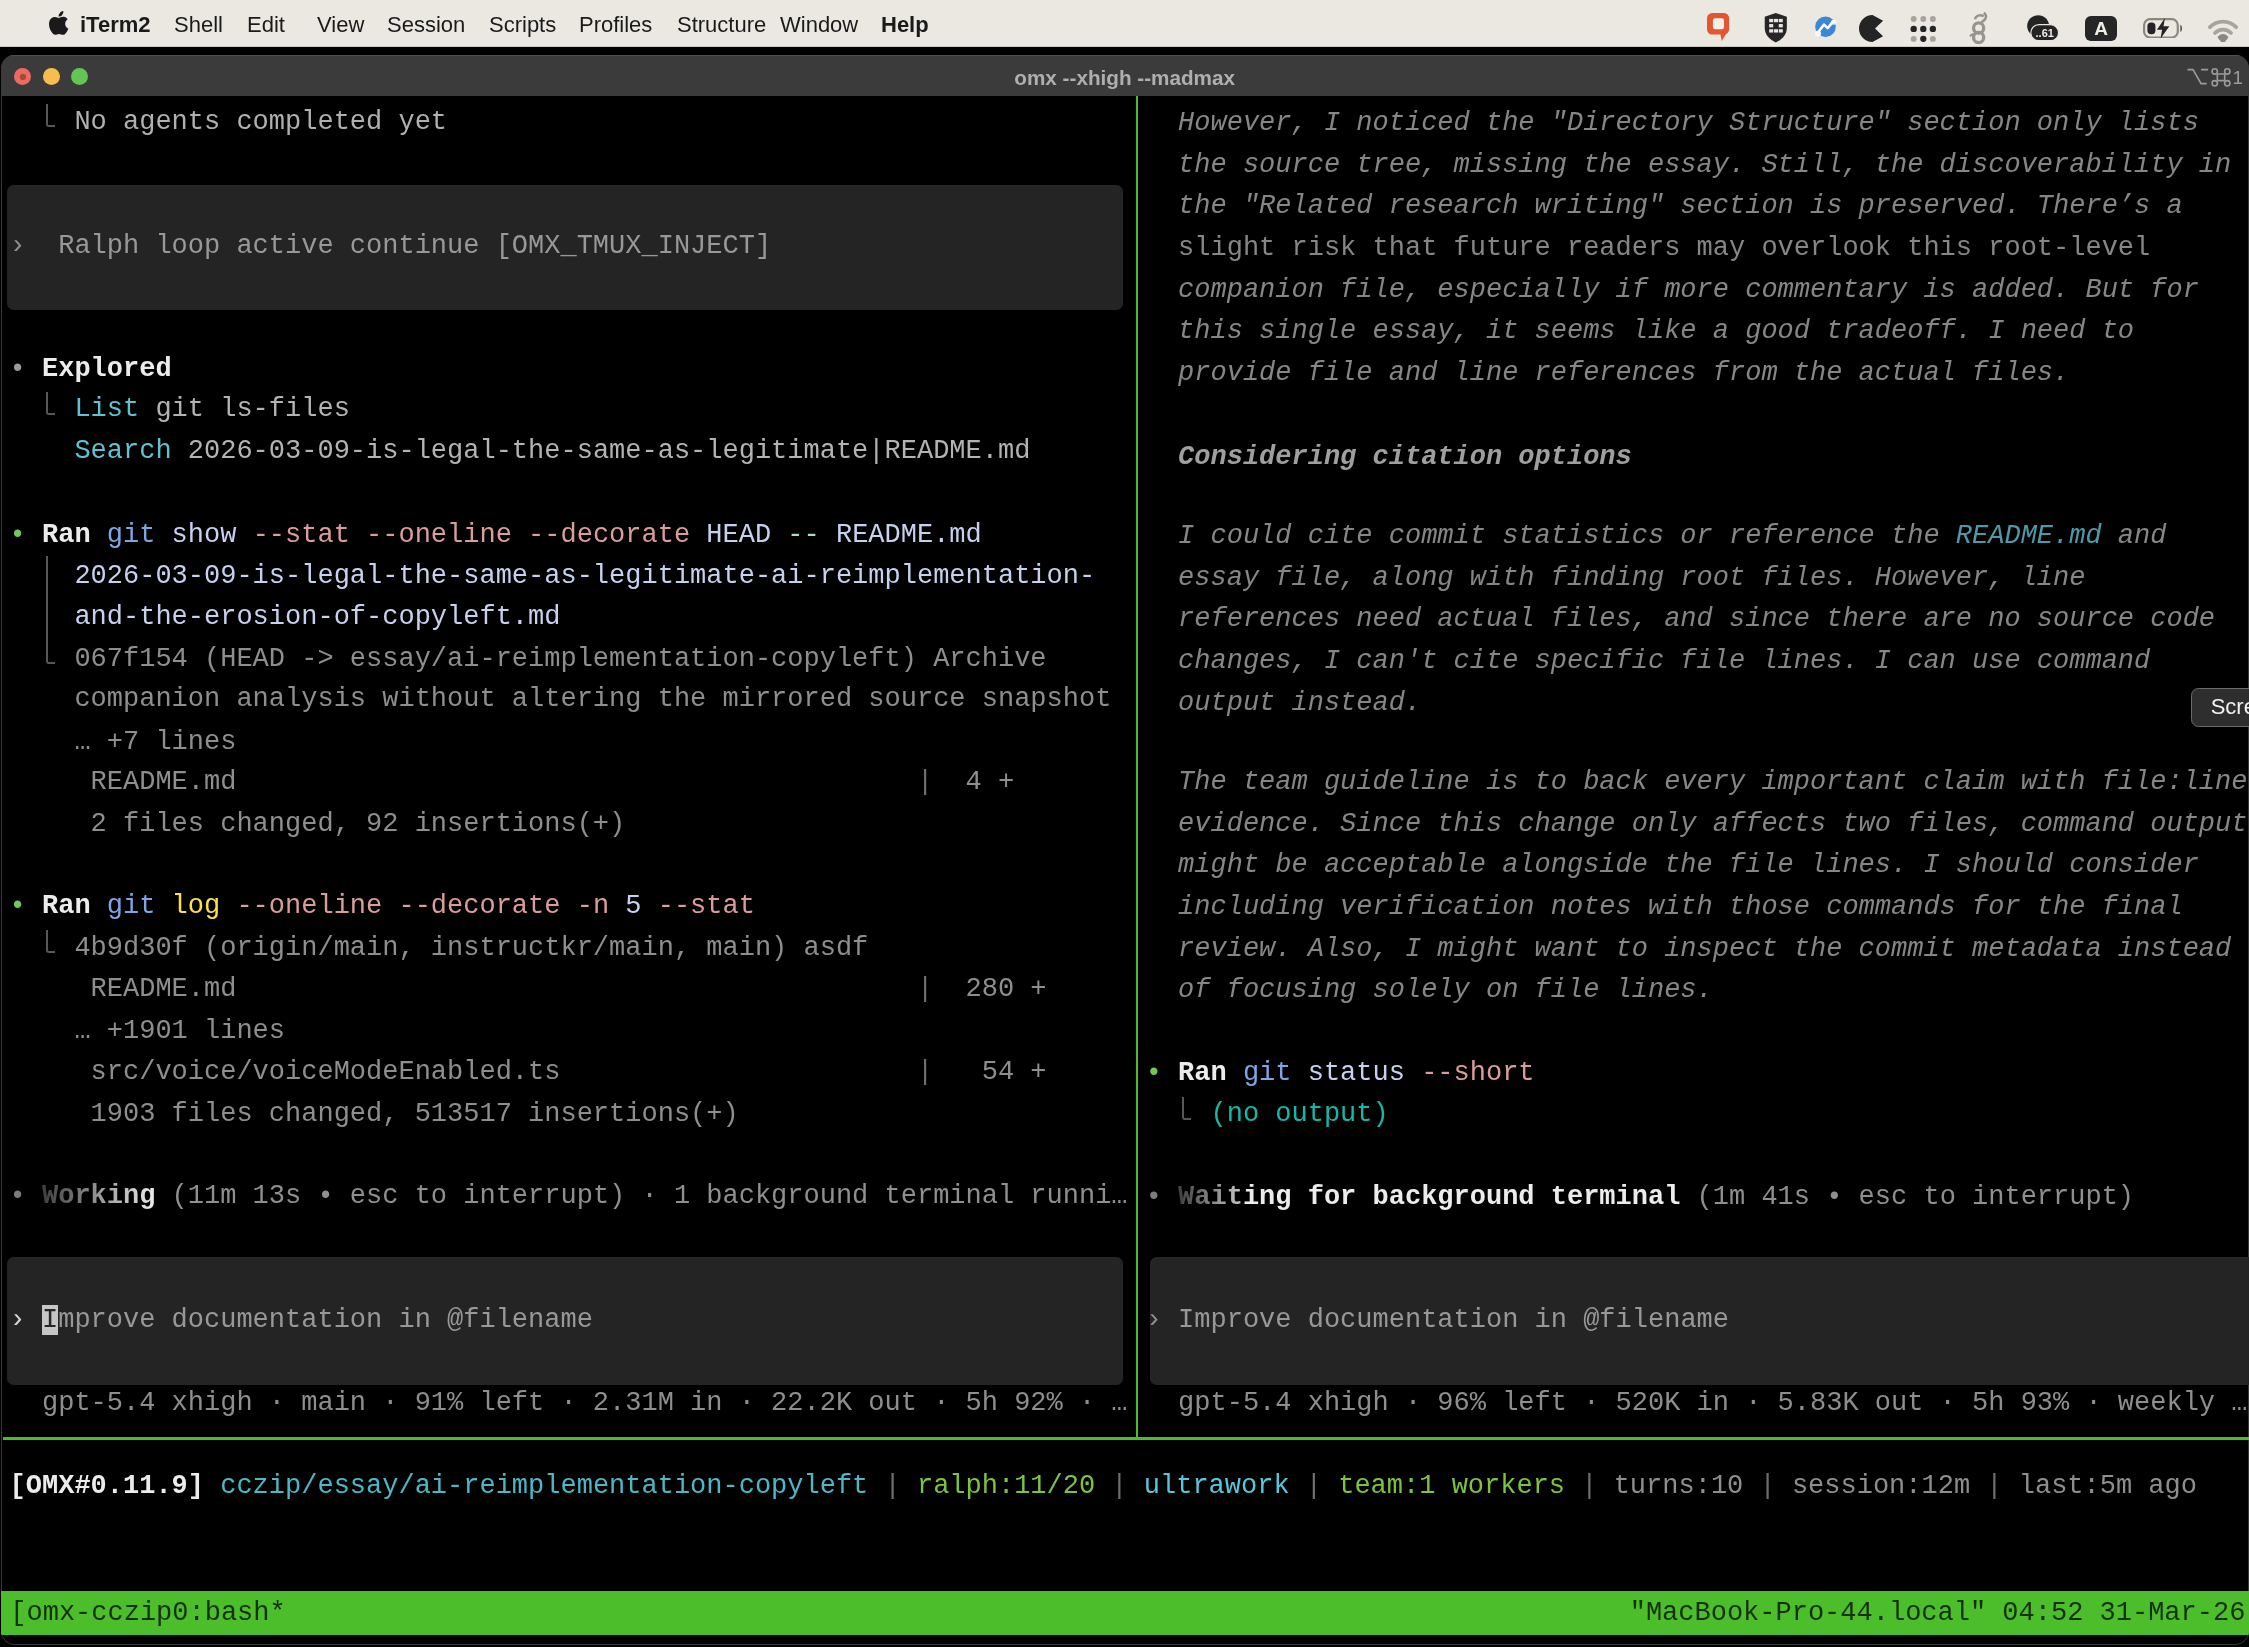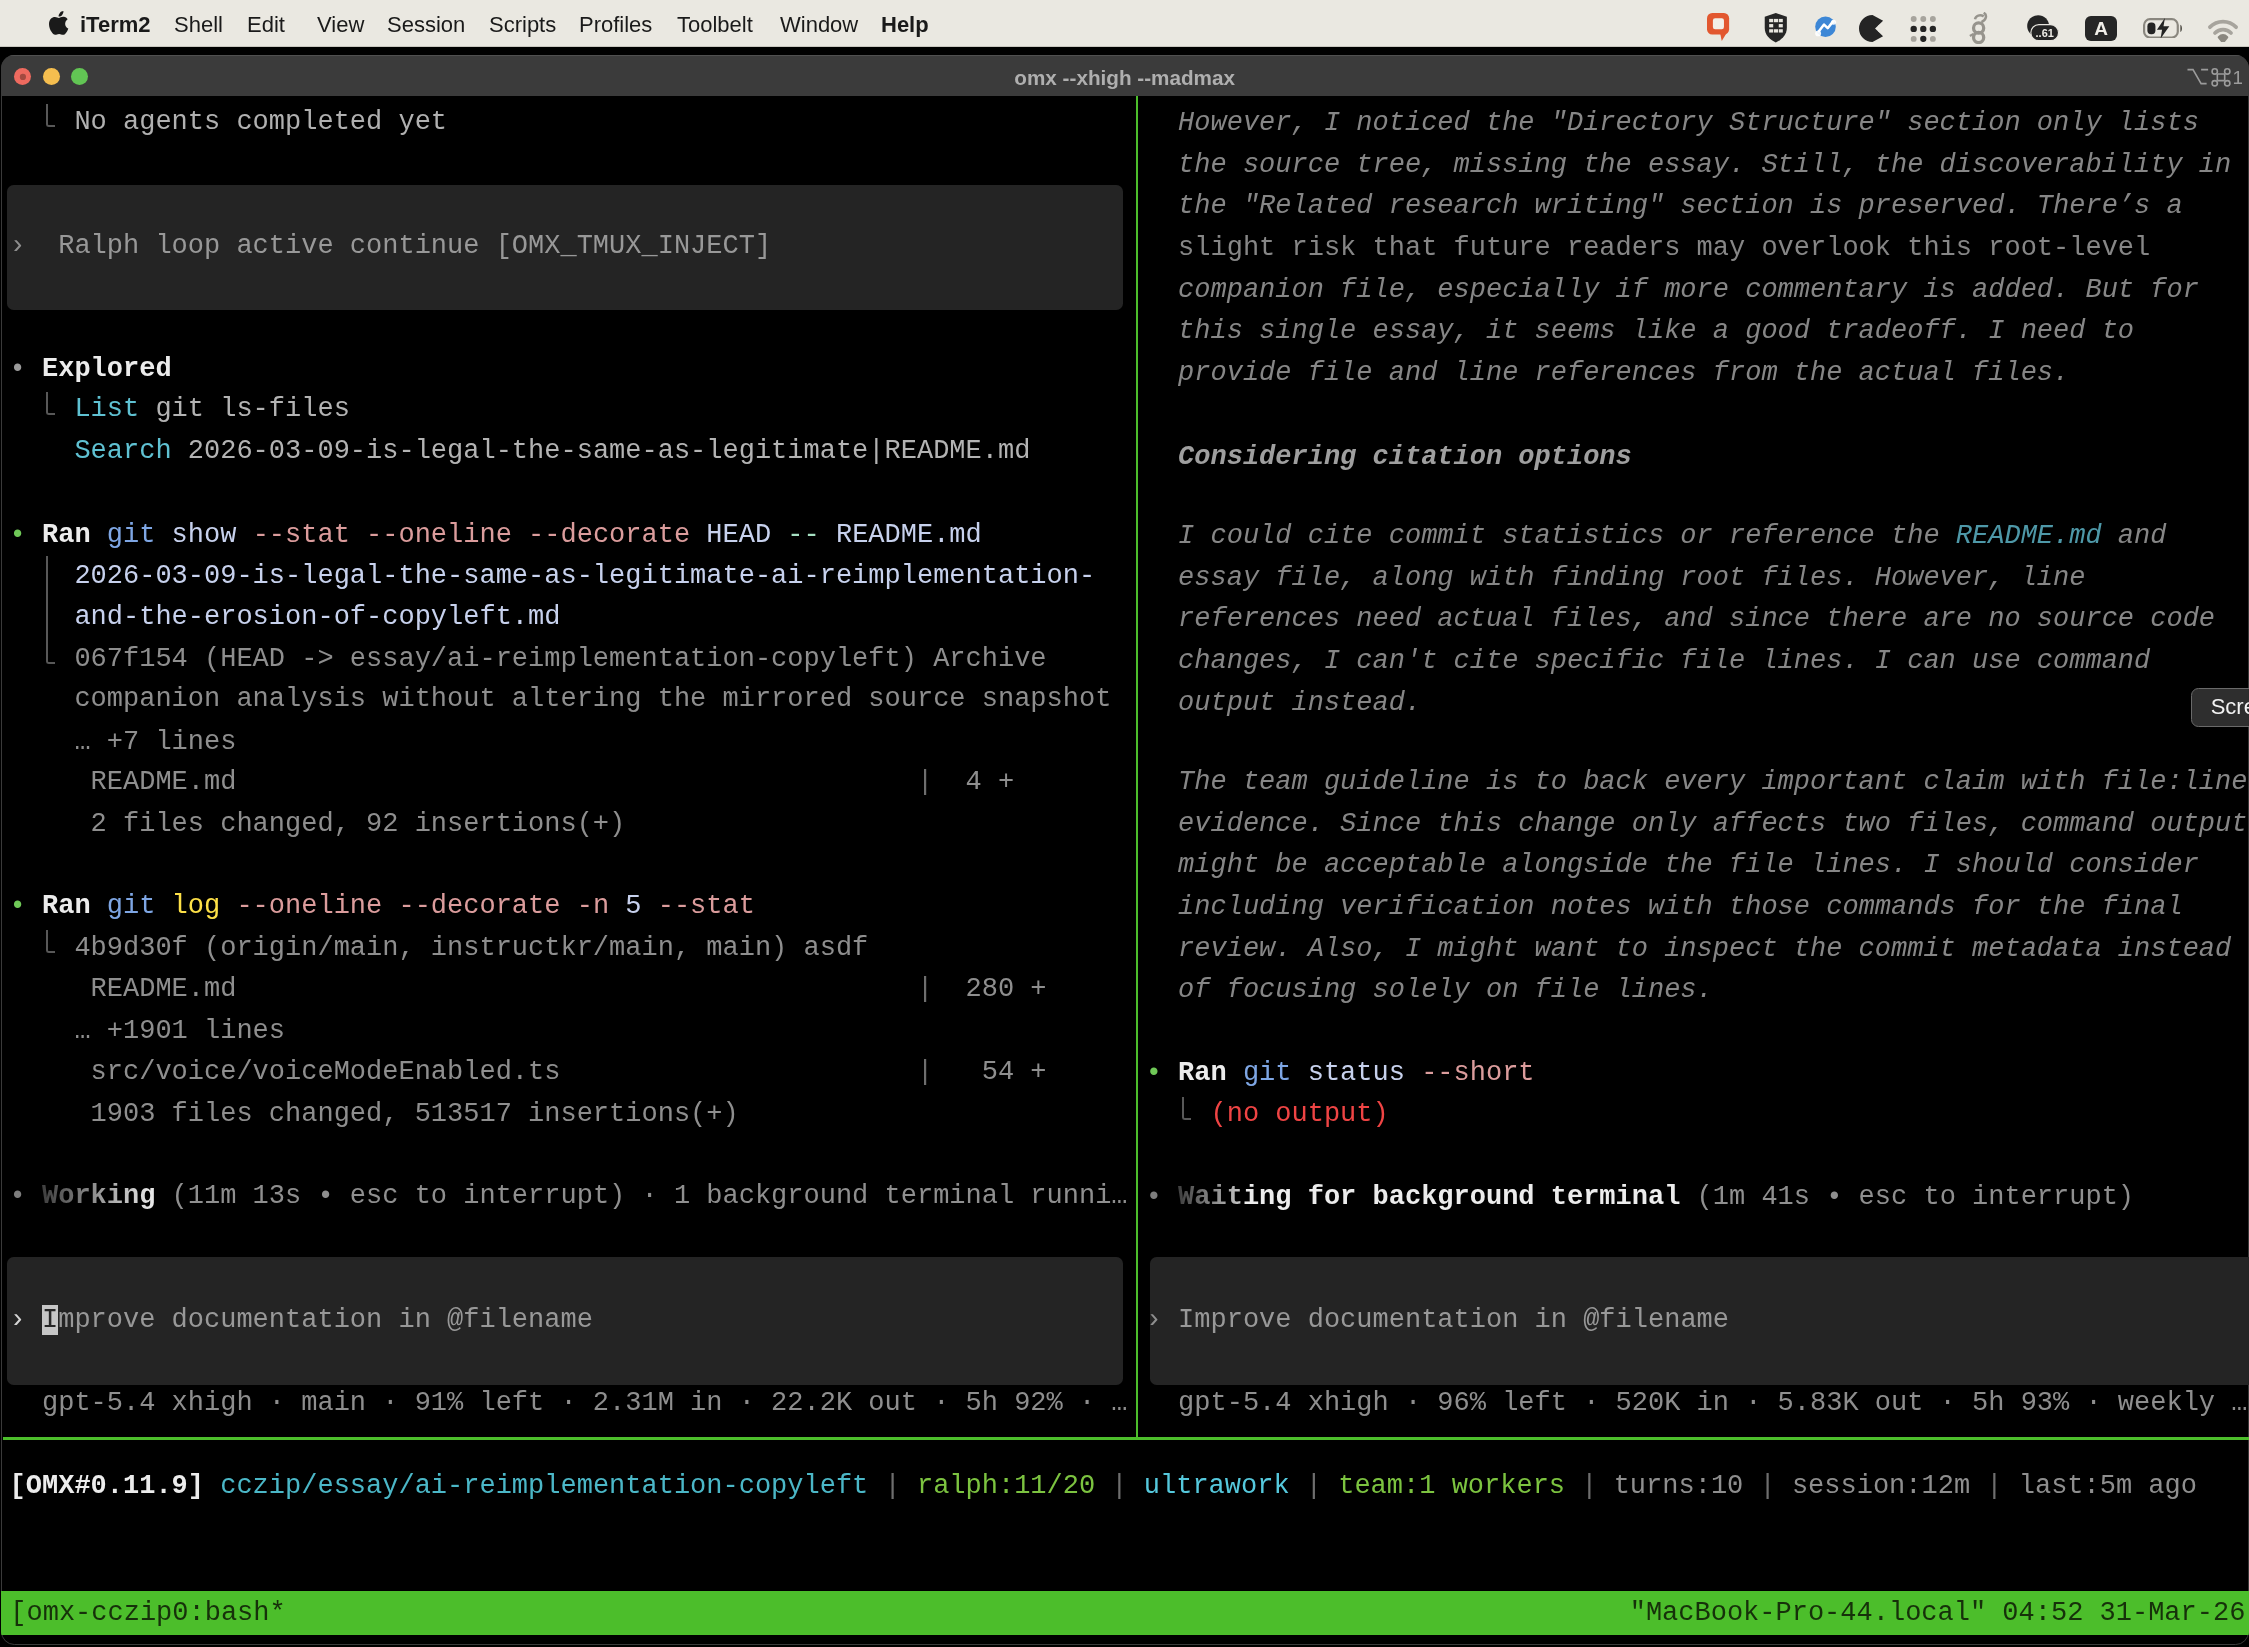--- a/index.html
+++ b/index.html
@@ -20,21 +20,21 @@
 <svg class="mb-ic" style="left:49px;top:11px" width="20" height="24" viewBox="0 0 842 1000">
  <path fill="#1a1a1a" d="M788.1 340.9c-5.8 4.5-108.2 62.2-108.2 190.5 0 148.4 130.3 200.9 134.2 202.2-.6 3.2-20.7 71.9-68.7 141.9-42.8 61.6-87.5 123.1-155.5 123.1s-85.5-39.5-164-39.5c-76.5 0-103.7 40.8-165.9 40.8s-105.6-57-155.5-127C46.7 790.7 0 663 0 541.8c0-194.4 126.4-297.5 250.8-297.5 66.1 0 121.2 43.4 162.7 43.4 39.5 0 101.1-46 176.3-46 28.5 0 130.9 2.6 198.3 99.2zm-234-181.5c31.1-36.9 53.1-88.1 53.1-139.3 0-7.1-.6-14.3-1.9-20.1-50.6 1.9-110.8 33.7-147.1 75.8-28.5 32.4-55.1 83.6-55.1 135.5 0 7.8 1.3 15.6 1.9 18.1 3.2.6 8.4 1.3 13.6 1.3 45.4 0 102.5-30.4 135.5-71.3z"></path>
 </svg>
 <div class="mi" style="left:80px;font-weight:700">iTerm2</div>
     <div class="mi" style="left:174px;font-weight:400">Shell</div>
     <div class="mi" style="left:247px;font-weight:400">Edit</div>
     <div class="mi" style="left:317px;font-weight:400">View</div>
     <div class="mi" style="left:387px;font-weight:400">Session</div>
     <div class="mi" style="left:489px;font-weight:400">Scripts</div>
     <div class="mi" style="left:579px;font-weight:400">Profiles</div>
-    <div class="mi" style="left:677px;font-weight:400">Toolbelt</div>
+    <div class="mi" style="left:677px;font-weight:400">Structure</div>
     <div class="mi" style="left:780px;font-weight:400">Window</div>
     <div class="mi" style="left:881px;font-weight:700">Help</div>
 
 <svg class="mb-ic" style="left:1707px;top:12.5px" width="23.6" height="31" viewBox="0 0 32 42">
  <rect x="0" y="0" width="30" height="29" rx="7" fill="#e2572f"></rect>
  <rect x="8" y="7" width="15" height="15" rx="3" fill="#f2efe8"></rect>
  <path d="M18 28 L26 28 L20 38 Z" fill="#e2572f"></path>
 </svg>
 <svg class="mb-ic" style="left:1764px;top:13.3px" width="23.6" height="29.5" viewBox="0 0 32 40">
  <path d="M16 0 L31 5 V20 C31 30 24 36 16 40 C8 36 1 30 1 20 V5 Z" fill="#262626"></path>
@@ -176,21 +176,21 @@
 <div class="r" style="top:544px;left:1145px"><span style="color:#868686;font-style:italic;">  references need actual files, and since there are no source code</span></div>
 <div class="r" style="top:586px;left:1145px"><span style="color:#868686;font-style:italic;">  changes, I can't cite specific file lines. I can use command</span></div>
 <div class="r" style="top:628px;left:1145px"><span style="color:#868686;font-style:italic;">  output instead.</span></div>
 <div class="r" style="top:707px;left:1145px"><span style="color:#868686;font-style:italic;">  The team guideline is to back every important claim with file:line</span></div>
 <div class="r" style="top:749px;left:1145px"><span style="color:#868686;font-style:italic;">  evidence. Since this change only affects two files, command output</span></div>
 <div class="r" style="top:790px;left:1145px"><span style="color:#868686;font-style:italic;">  might be acceptable alongside the file lines. I should consider</span></div>
 <div class="r" style="top:832px;left:1145px"><span style="color:#868686;font-style:italic;">  including verification notes with those commands for the final</span></div>
 <div class="r" style="top:874px;left:1145px"><span style="color:#868686;font-style:italic;margin-top:20px;">  review. Also, I might want to inspect the commit metadata instead</span></div>
 <div class="r" style="top:915px;left:1145px"><span style="color:#868686;font-style:italic;">  of focusing solely on file lines.</span></div>
 <div class="r" style="top:998px;left:1145px"><span style="color:#6fc857;">• </span><span style="color:#ececec;font-weight:bold;">Ran</span> <span style="color:#7ea6e4;">git</span> <span style="color:#c7d1ed;">status</span> <span style="color:#db9c9c;">--short</span></div>
-<div class="r" style="top:1039px;left:1145px"><span style="color:#ef4444;">    (no output)</span></div>
+<div class="r" style="top:1039px;left:1145px"><span style="color:#14b8a6;">    (no output)</span></div>
 <div class="r" style="top:1122px;left:1145px"><span style="color:#7d7d7d;">• </span><span style="font-weight:bold;background:linear-gradient(90deg,#3e3e3e 0%,#c9c9c9 100%);-webkit-background-clip:text;background-clip:text;color:transparent;">Wait</span><span style="color:#ececec;font-weight:bold;">ing for background terminal</span><span style="color:#8f8f8f;"> (1m 41s • esc to interrupt)</span></div>
 <div class="r" style="top:1245px;left:1145px"><span style="color:#8e8e8e;">›</span><span style="color:#989898;"> Improve documentation in @filename</span></div>
 <div class="r" style="top:1328px;left:1145px"><span style="color:#8e8e8e;">  gpt-5.4 xhigh · 96% left · 520K in · 5.83K out · 5h 93% · weekly …</span></div>
 <div class="r" style="top:1538px;left:9.6px;color:#16310a">[omx-cczip0:bash*</div>
 <div class="r" style="top:1538px;left:1629px;color:#16310a">"MacBook-Pro-44.local" 04:52 31-Mar-26</div>
 
  <div style="position:absolute;left:2190px;top:633px;width:74px;height:39px;background:#2e2e2e;border:1.5px solid #6a6a6a;border-radius:7.4px;color:#f2f2f2;font:22px/36px 'Liberation Sans',sans-serif;padding-left:19px">Scre</div>
 </div>
 
 

